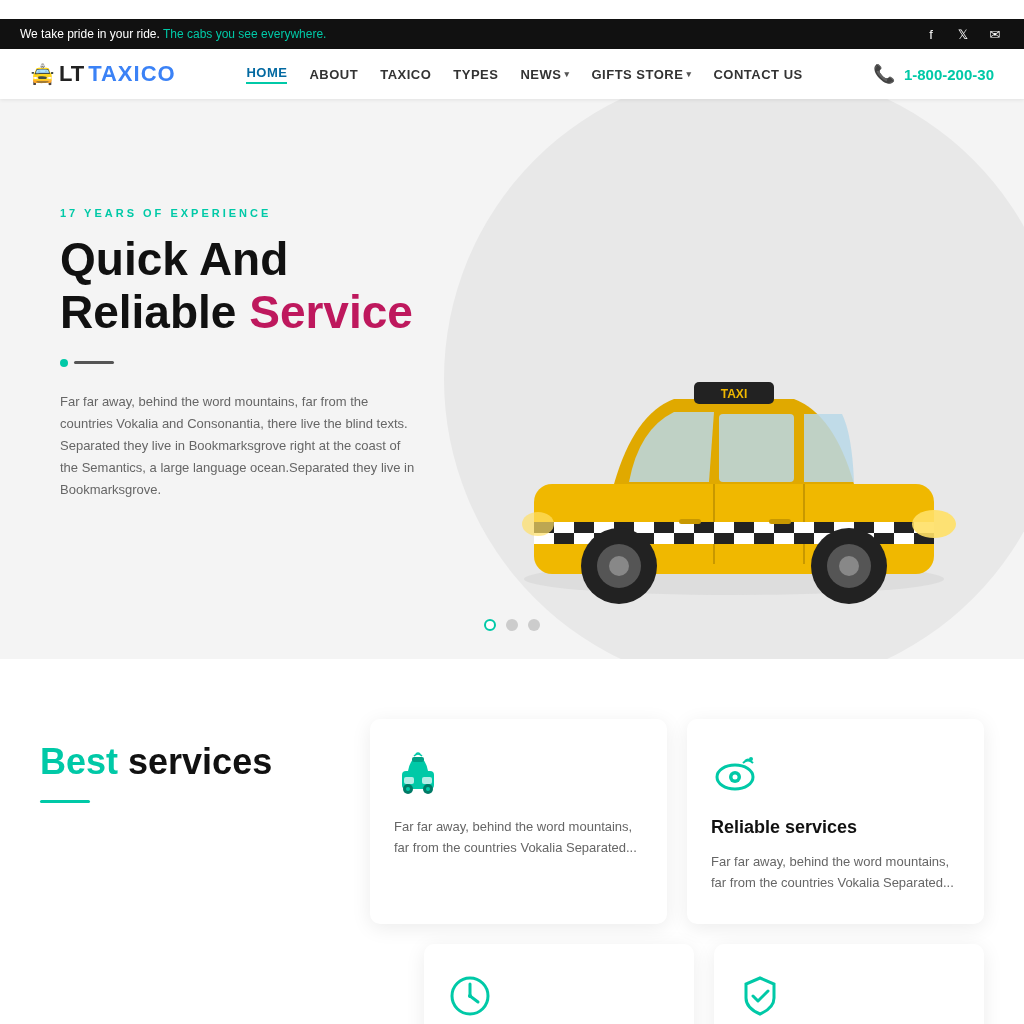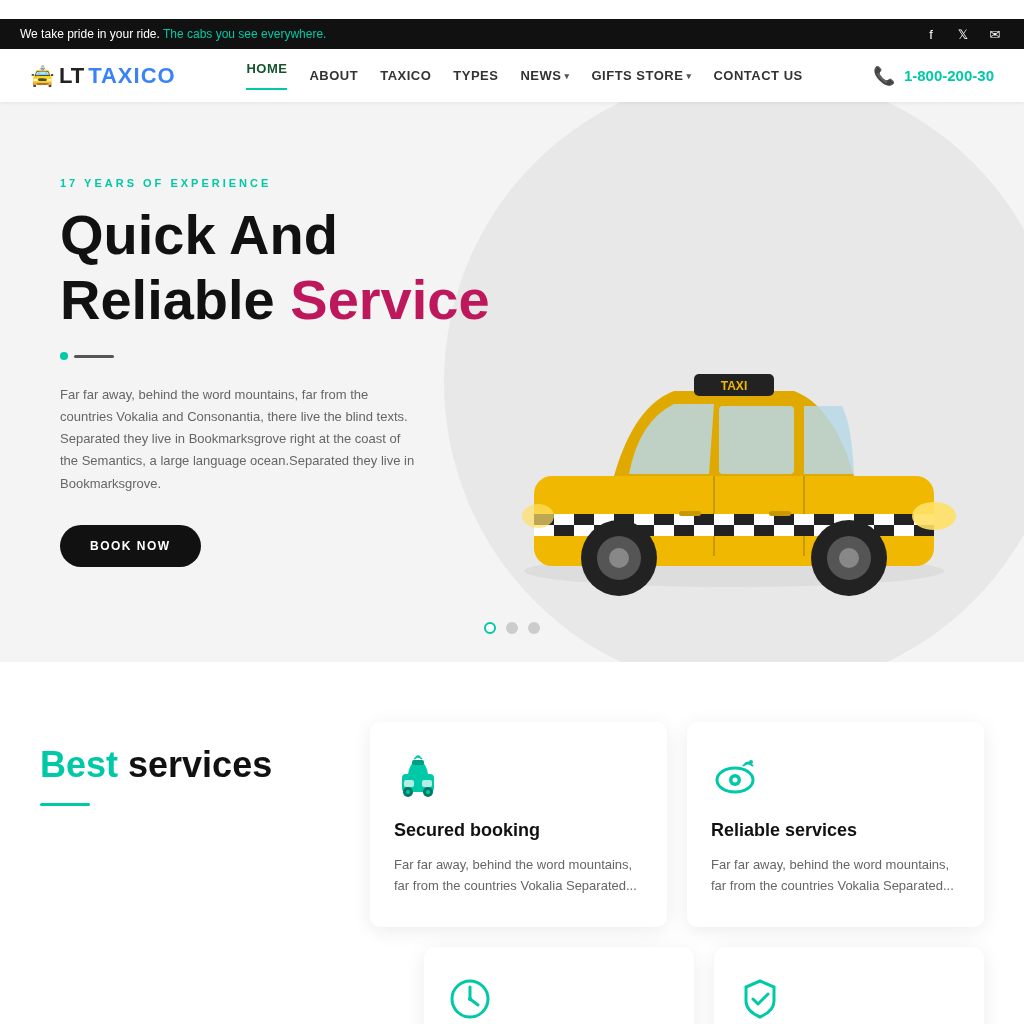--- a/index.html
+++ b/index.html
@@ -41,21 +41,21 @@
     .logo-icon { color: #222; font-size: 20px; }
     .logo-lt { color: #222; }
     .logo-taxico { color: #3b82f6; letter-spacing: 1px; }
 
     .nav { display: flex; align-items: center; gap: 22px; }
     .nav-item {
       font-size: 13px; font-weight: 600; color: #333;
       text-decoration: none; cursor: pointer; letter-spacing: 0.5px;
       display: flex; align-items: center; gap: 3px;
     }
-    .nav-item.active { color: #14532d; border-bottom: 2px solid #00c9a7; padding-bottom: 12px; }
+    .nav-item.active { color: #0369a1; border-bottom: 2px solid #00c9a7; padding-bottom: 2px; }
     .nav-arrow { font-size: 9px; color: #555; }
 
     .header-phone {
       display: flex; align-items: center; gap: 8px;
       font-size: 15px; font-weight: 700; color: #00c9a7;
     }
     .phone-icon { font-size: 18px; color: #00c9a7; }
 
     
     .hero {
@@ -85,21 +85,21 @@
     }
     .hero-experience {
       color: #00c9a7;
       font-size: 11px;
       letter-spacing: 3px;
       font-weight: 700;
       margin-bottom: 14px;
       text-transform: uppercase;
     }
     .hero-title {
-      font-size: 56px;
+      font-size: 46px;
       font-weight: 800;
       line-height: 1.15;
       color: #111;
       margin-bottom: 20px;
     }
     .hero-title .highlight { color: #be185d; }
     .hero-divider {
       display: flex;
       align-items: center;
       gap: 6px;
@@ -132,21 +132,21 @@
       font-weight: 700;
       letter-spacing: 1.5px;
       cursor: pointer;
       text-transform: uppercase;
     }
 
     
     .hero-car {
       position: absolute;
       right: 30px;
-      bottom: 52px;
+      bottom: 41px;
       z-index: 2;
       width: 520px;
       text-align: center;
     }
 
     
     .slider-dots {
       position: absolute;
       bottom: 28px;
       left: 50%;
@@ -270,21 +270,20 @@
     <h1 class="hero-title">
       <span>Quick And</span><br>
       <span>Reliable</span>
       <span class="highlight">Service</span>
     </h1>
     <div class="hero-divider">
       <div class="hero-divider-dot"></div>
       <div class="hero-divider-line"></div>
     </div>
     <p class="hero-desc">Far far away, behind the word mountains, far from the countries Vokalia and Consonantia, there live the blind texts. Separated they live in Bookmarksgrove right at the coast of the Semantics, a large language ocean.Separated they live in Bookmarksgrove.</p>
-    <button class="btn-book">BOOK NOW</button>
   </div>
 
   <div class="hero-car">
     <svg viewBox="0 0 520 320" xmlns="http://www.w3.org/2000/svg">
 
       <ellipse cx="260" cy="285" rx="210" ry="16" fill="#ccc" opacity="0.4"></ellipse>
 
       <rect x="60" y="190" width="400" height="90" rx="18" fill="#f0b800"></rect>
 
       <path d="M140 190 Q160 120 200 105 L320 105 Q360 120 380 190 Z" fill="#e0a900"></path>
@@ -366,21 +365,20 @@
           <circle cx="34" cy="40" r="5" fill="#007a66"></circle>
           <circle cx="14" cy="40" r="2" fill="#00c9a7"></circle>
           <circle cx="34" cy="40" r="2" fill="#00c9a7"></circle>
           <rect x="10" y="28" width="10" height="7" rx="2" fill="#b3ede6"></rect>
           <rect x="28" y="28" width="10" height="7" rx="2" fill="#b3ede6"></rect>
 
           <path d="M22 5 Q24 3 26 5" stroke="#00c9a7" stroke-width="1.5" fill="none"></path>
           <path d="M20 7 Q24 3 28 7" stroke="#00c9a7" stroke-width="1.5" fill="none"></path>
         </svg>
       </div>
-      <div class="feature-title">Secured booking</div>
       <div class="feature-desc">Far far away, behind the word mountains, far from the countries Vokalia Separated...</div>
     </div>
 
     <div class="feature-card">
       <div class="feature-icon">
         <svg width="48" height="48" viewBox="0 0 48 48" fill="none" xmlns="http://www.w3.org/2000/svg">
           <ellipse cx="24" cy="28" rx="18" ry="12" fill="none" stroke="#00c9a7" stroke-width="3"></ellipse>
           <circle cx="24" cy="28" r="6" fill="#00c9a7"></circle>
           <circle cx="24" cy="28" r="2.5" fill="#fff"></circle>
 

